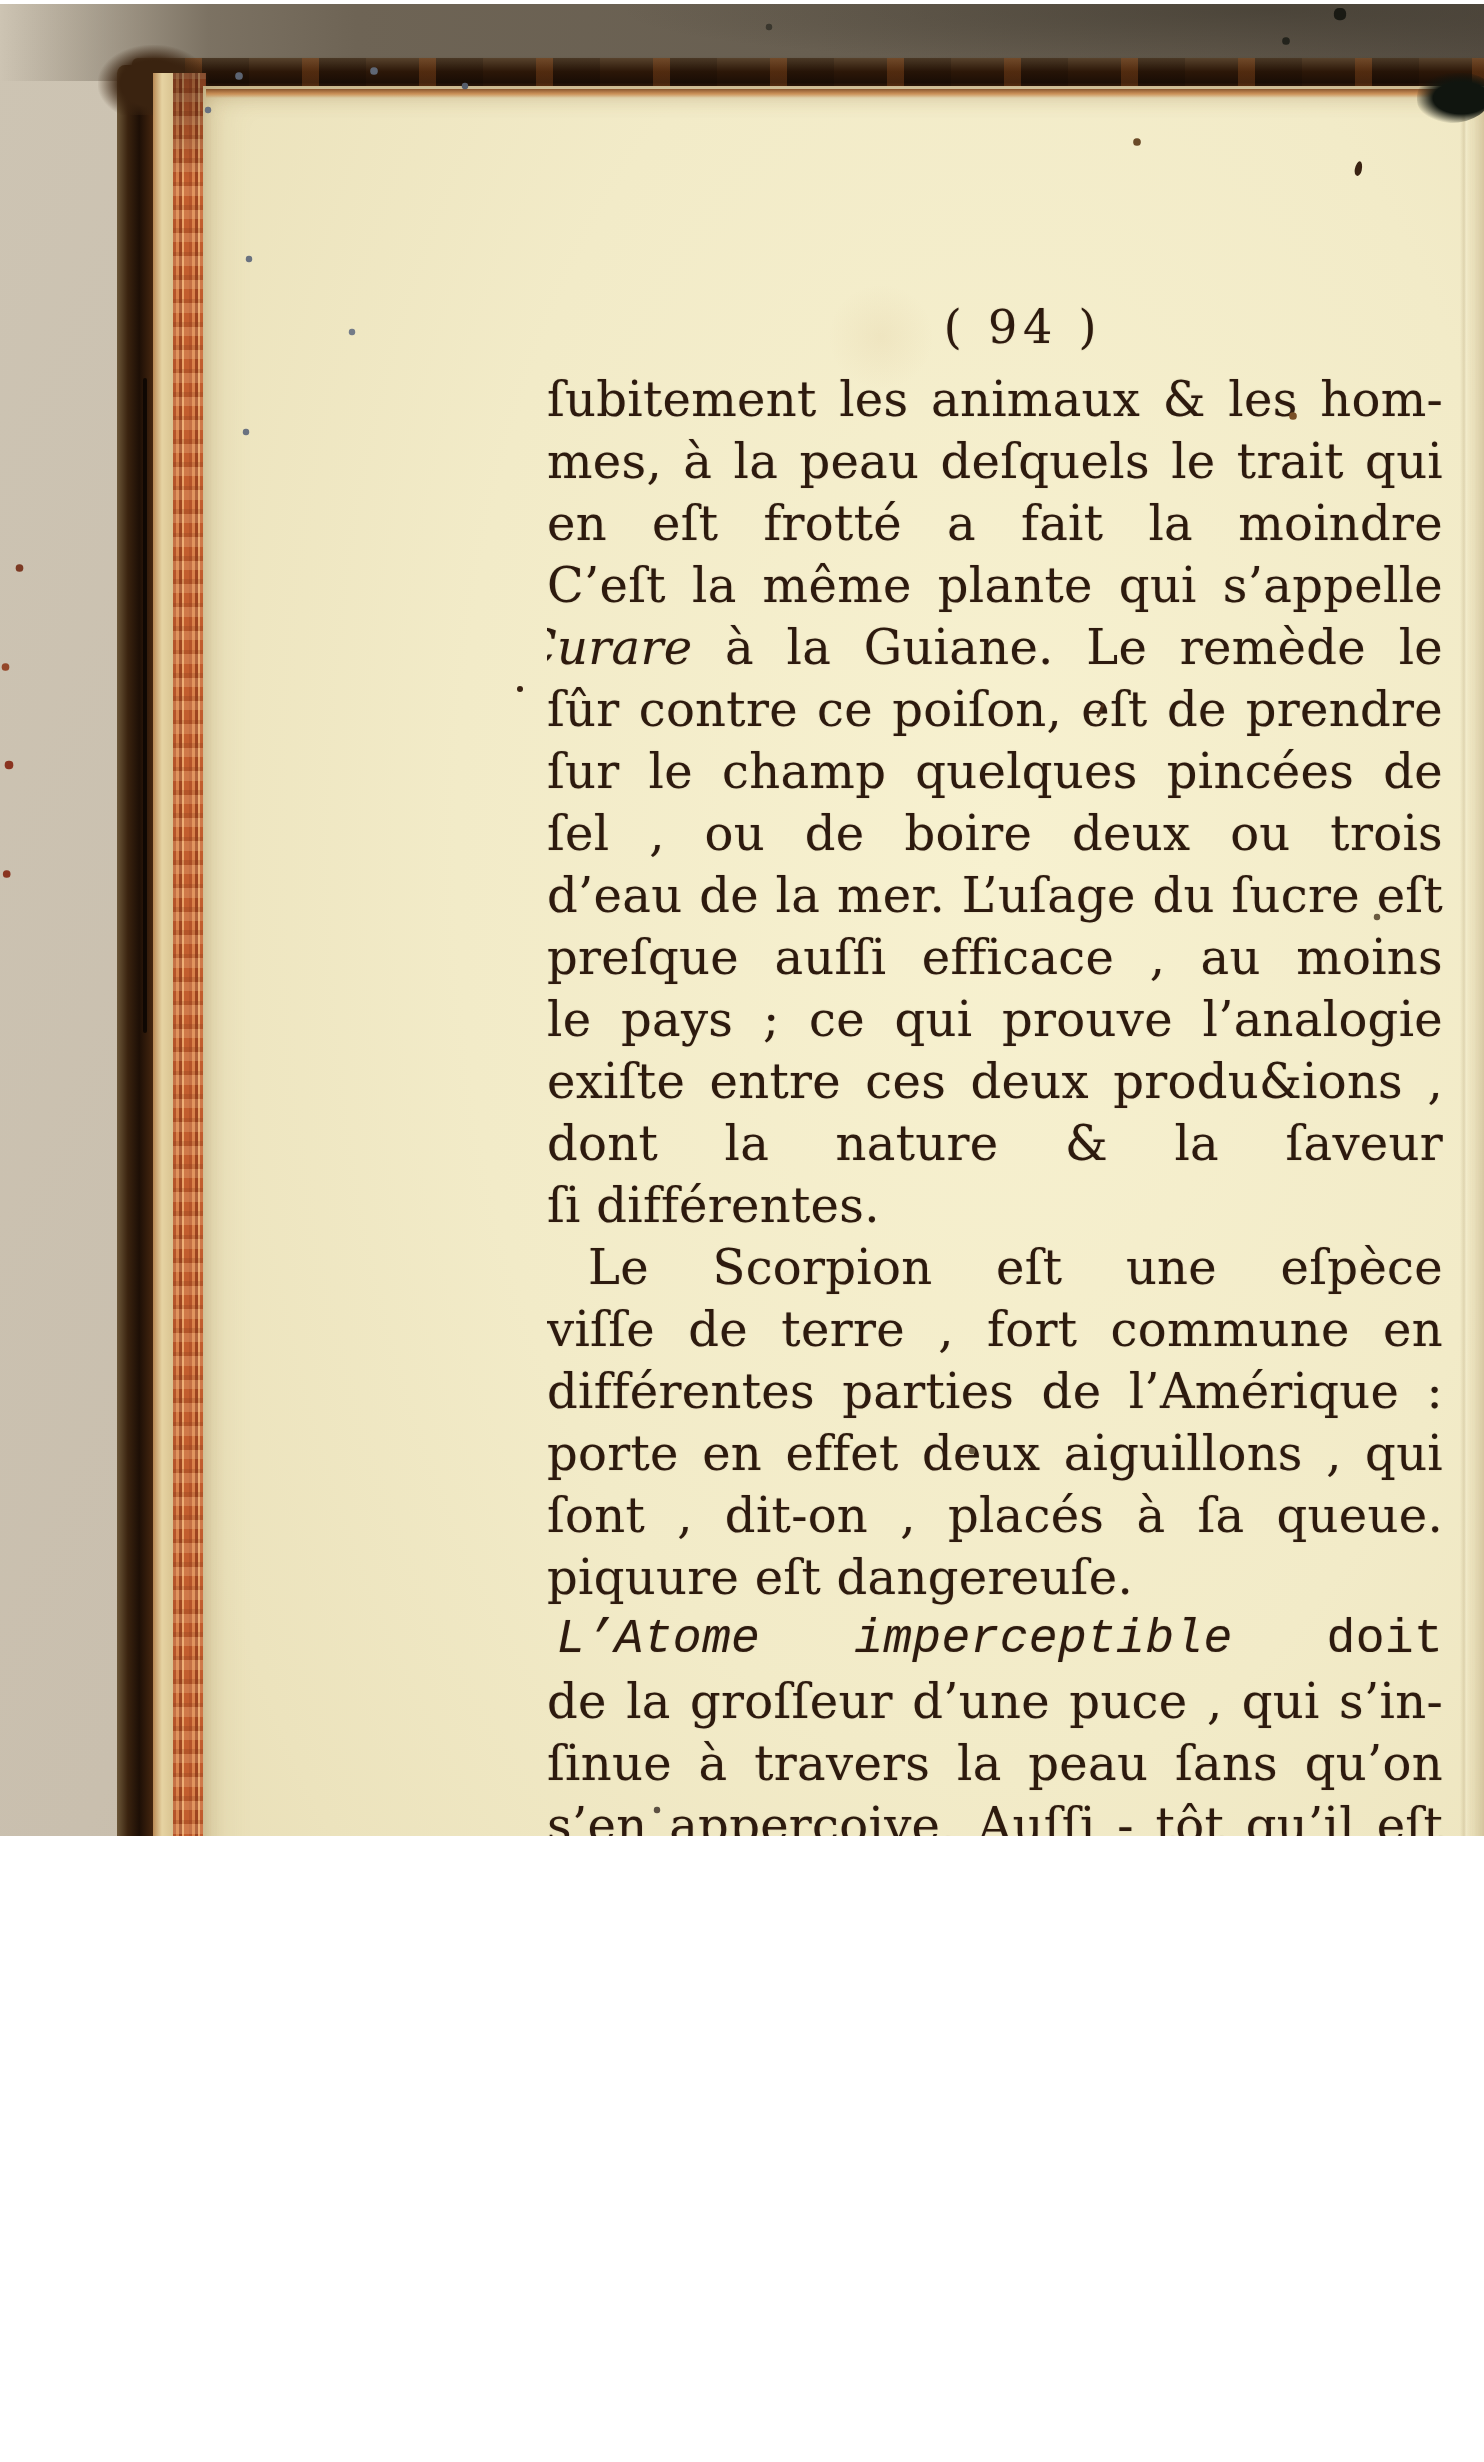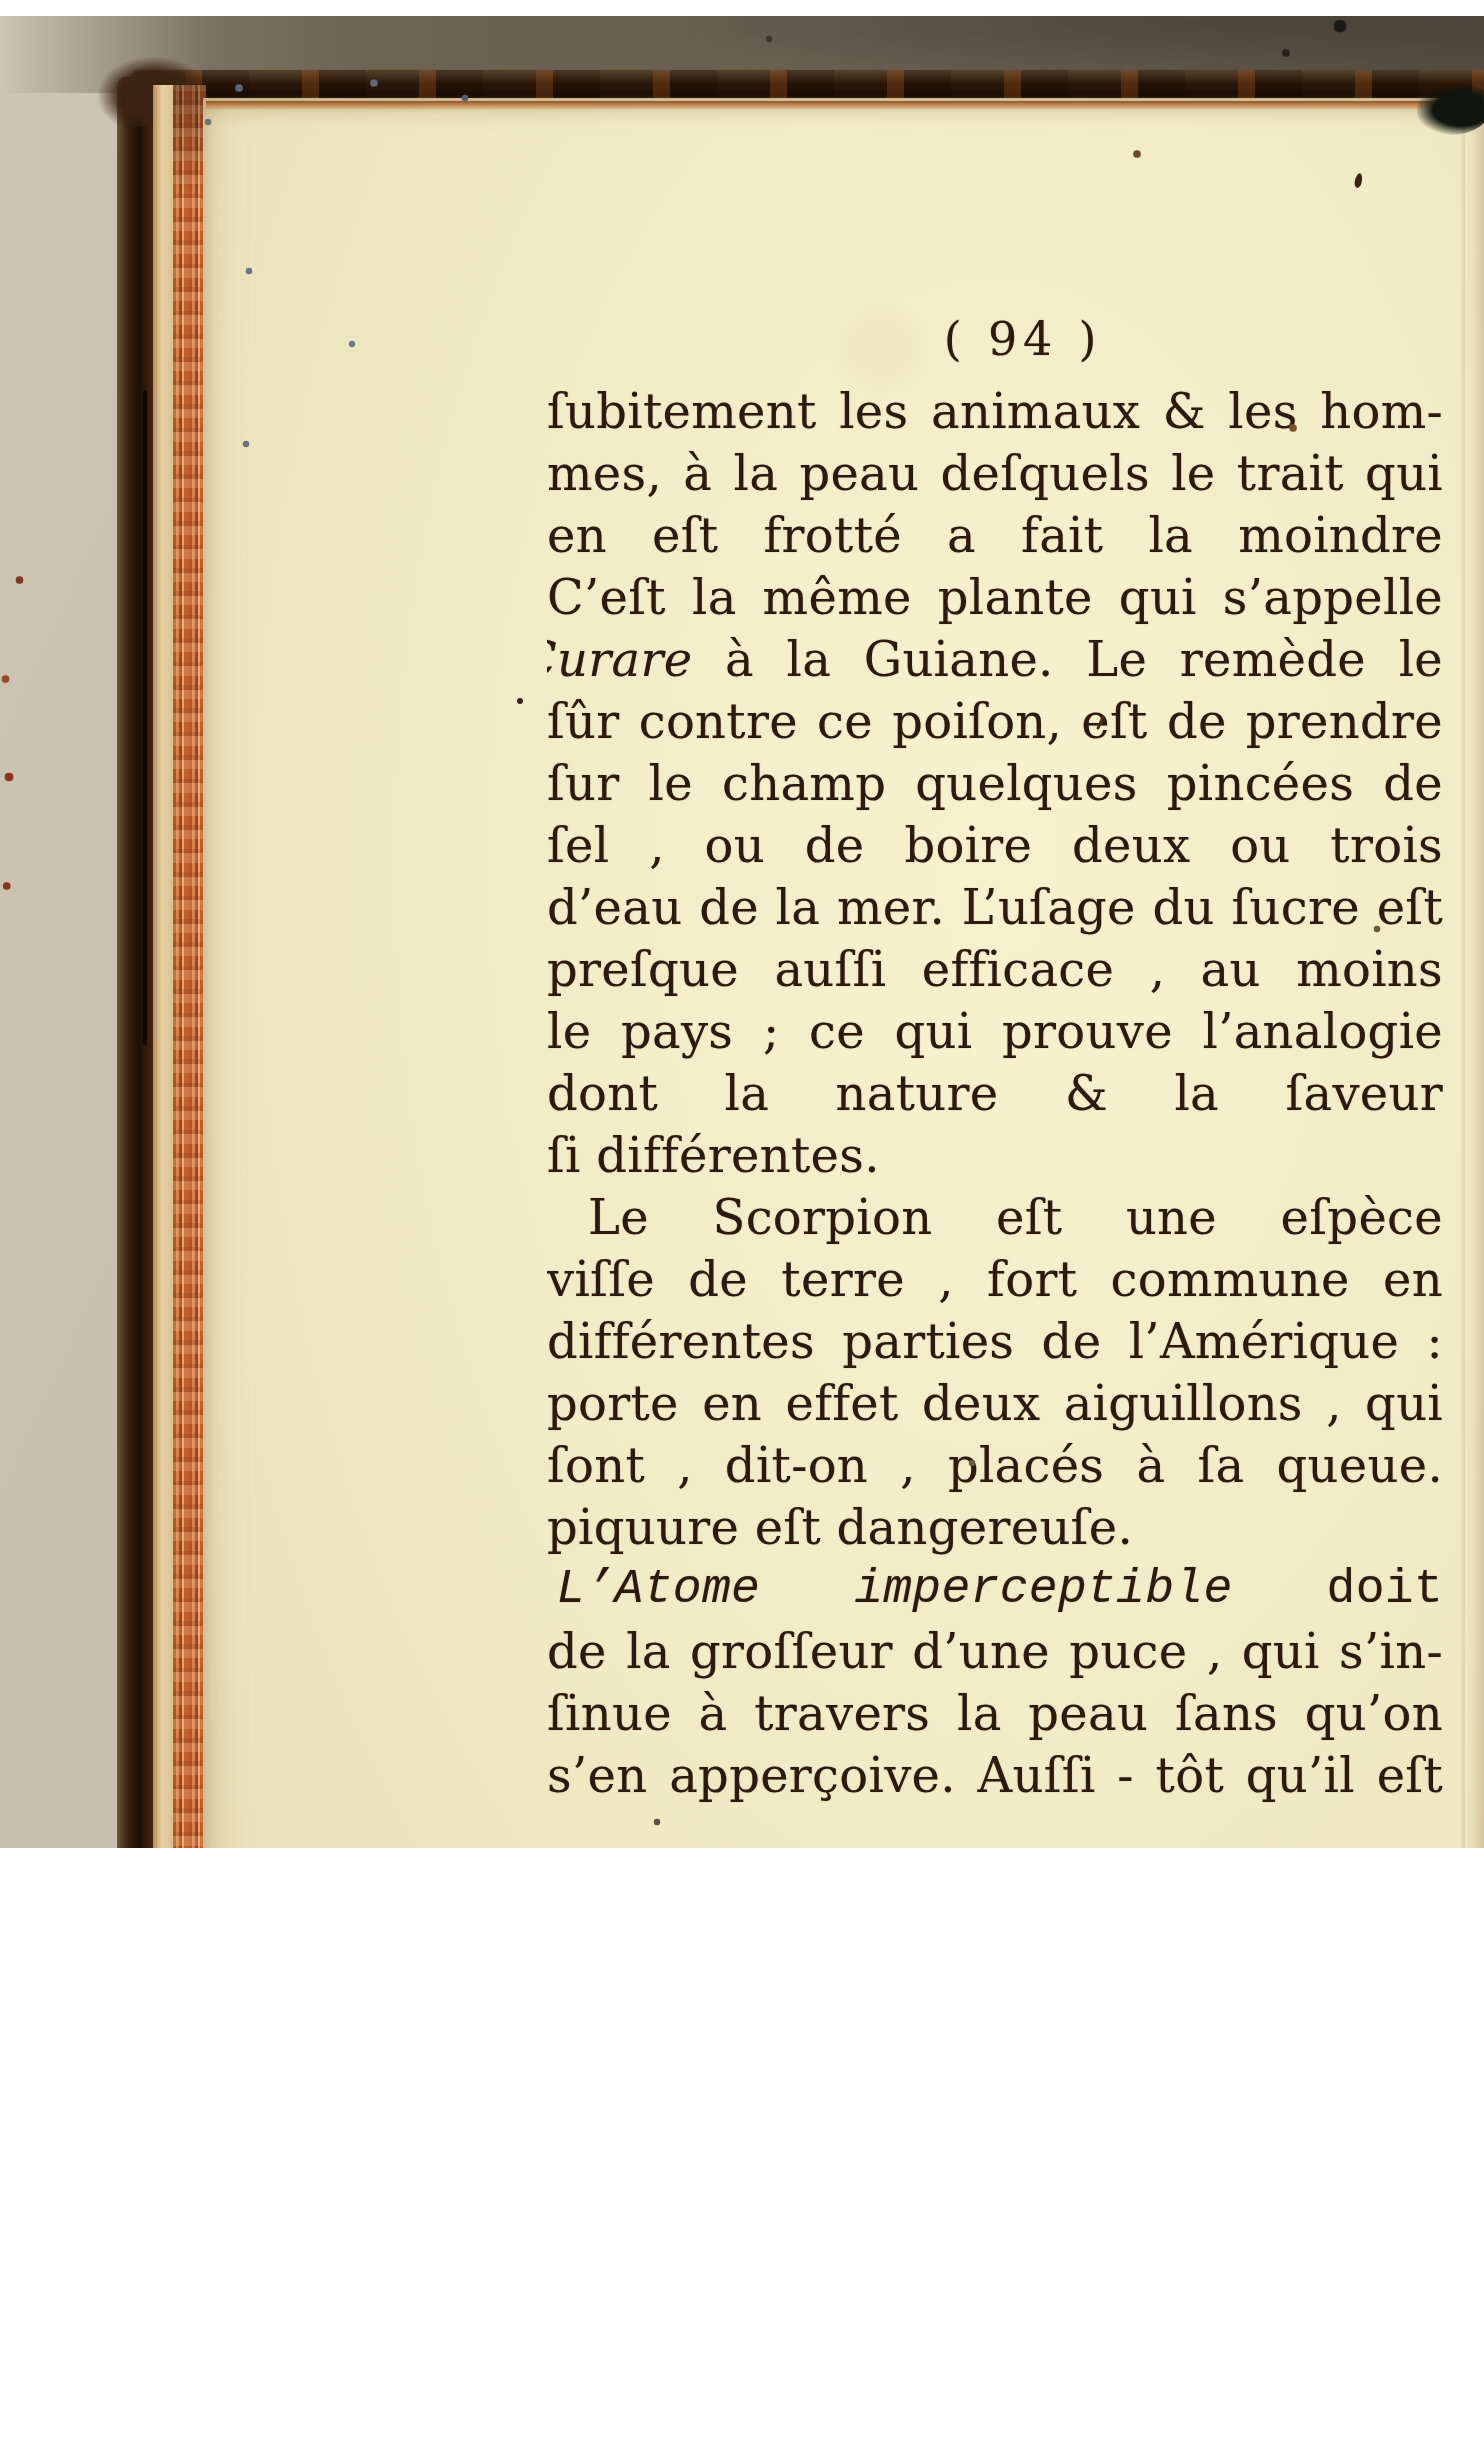--- a/index.html
+++ b/index.html
@@ -1,17 +1,17 @@
 <!DOCTYPE html>
 <html style="font-size:9.4px"><head>
 <meta charset="utf-8">
 <style>
   html,body{margin:0;padding:0;}
   body{width:1485px;height:2462px;overflow:hidden;font-family:"DejaVu Serif",serif;}
-  .scene{position:absolute;left:0;top:16px;width:1485px;height:1832px;overflow:hidden;
+  .scene{position:absolute;left:0;top:4px;width:1485px;height:1832px;overflow:hidden;
     background:linear-gradient(115deg,#cdc4b3 0%,#c9bfae 40%,#c2b7a5 70%,#baae9b 100%);}
   
   .bg-top{position:absolute;left:0;top:0;width:1485px;height:77px;
     background:linear-gradient(to right, rgba(110,100,85,0) 0%, rgba(110,100,85,0.85) 14%, #6e6455 24%, #685f51 55%, #60574a 82%, #554d42 100%);}
   .bg-top-deep{position:absolute;left:614px;top:0;width:871px;height:64px;
     background:radial-gradient(ellipse at 75% 10%, rgba(60,55,45,0.55), rgba(60,55,45,0) 70%);}
   
   .bg-bottom{position:absolute;left:0;top:2210px;width:1485px;height:253px;
     background:linear-gradient(to bottom,#a5937e 0%,#9d8b76 45%,#8e7c68 100%);}
   .bg-bottom-left{position:absolute;left:0;top:2163px;width:409px;height:299px;
@@ -114,20 +114,21 @@
       <div class="line"><span>mes, à la peau deſquels le trait qui</span></div>
       <div class="line"><span>en eſt frotté a fait la moindre inciſion.</span></div>
       <div class="line"><span>C’eſt la même plante qui s’appelle</span></div>
       <div class="line hang"><span class="it">Curare</span><span> à la Guiane. Le remède le plus</span></div>
       <div class="line"><span>ſûr contre ce poiſon, eſt de prendre</span></div>
       <div class="line"><span>ſur le champ quelques pincées de</span></div>
       <div class="line"><span>ſel , ou de boire deux ou trois verres</span></div>
       <div class="line"><span>d’eau de la mer. L’uſage du ſucre eſt</span></div>
       <div class="line"><span>preſque auſſi efficace , au moins dans</span></div>
       <div class="line"><span>le pays ; ce qui prouve l’analogie qui</span></div>
+      <div class="line"><span>exiſte entre ces deux produ&amp;ions ,</span></div>
       <div class="line"><span>dont la nature &amp; la ſaveur paroiſſent</span></div>
       <div class="line no-just"><span>ſi différentes.</span></div>
       <div class="line indent"><span>Le Scorpion eſt une eſpèce d’Ecre-</span></div>
       <div class="line"><span>viſſe de terre , fort commune en</span></div>
       <div class="line"><span>différentes parties de l’Amérique : Il</span></div>
       <div class="line"><span>porte en effet deux aiguillons , qui</span></div>
       <div class="line"><span>ſont , dit-on , placés à ſa queue. Leur</span></div>
       <div class="line no-just"><span>piquure eſt dangereuſe.</span></div>
       <div class="line indent-sm"><span class="it">L’Atome imperceptible</span><span> doit être le</span></div>
       <div class="line"><span>de la groſſeur d’une puce , qui s’in-</span></div>

